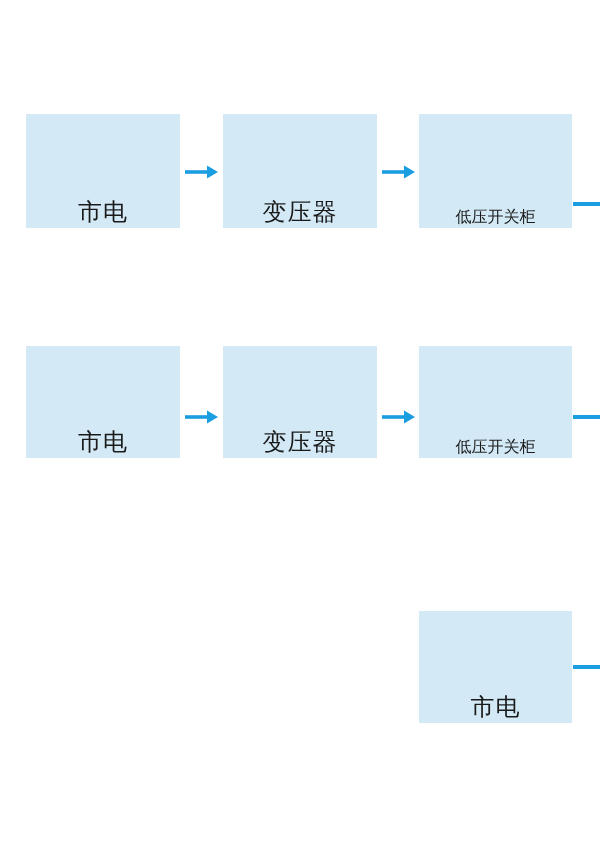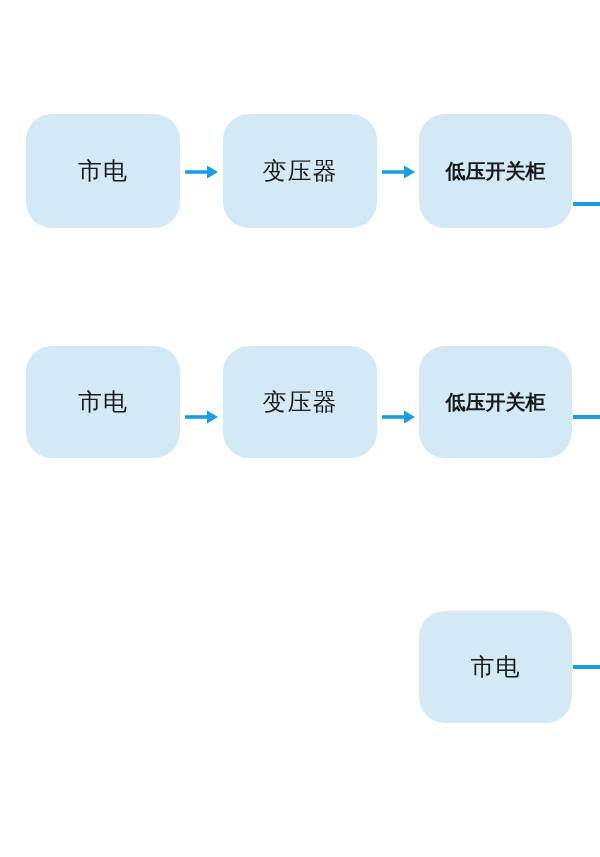--- a/index.html
+++ b/index.html
@@ -15,29 +15,28 @@
     position: relative;
     width: 600px;
     height: 857px;
     background: var(--background);
     overflow: hidden;
   }
   .node {
     position: absolute;
     background: var(--box-fill);
     display: flex;
-    align-items: center;
+    align-items: flex-end;
     justify-content: center;
     color: var(--text);
     font-size: 24px;
     letter-spacing: 1px;
     white-space: nowrap;
-    border-radius: 26px;
   }
-  .node.label-sm { font-size: 20px; letter-spacing: 0; font-weight: bold; }
+  .node.label-sm { font-size: 16px; letter-spacing: 0; }
   .arrow {
     position: absolute;
     width: 33px;
     height: 14px;
     color: var(--accent);
   }
   .arrow svg { display: block; }
   .exit-line {
     position: absolute;
     left: 573px;

